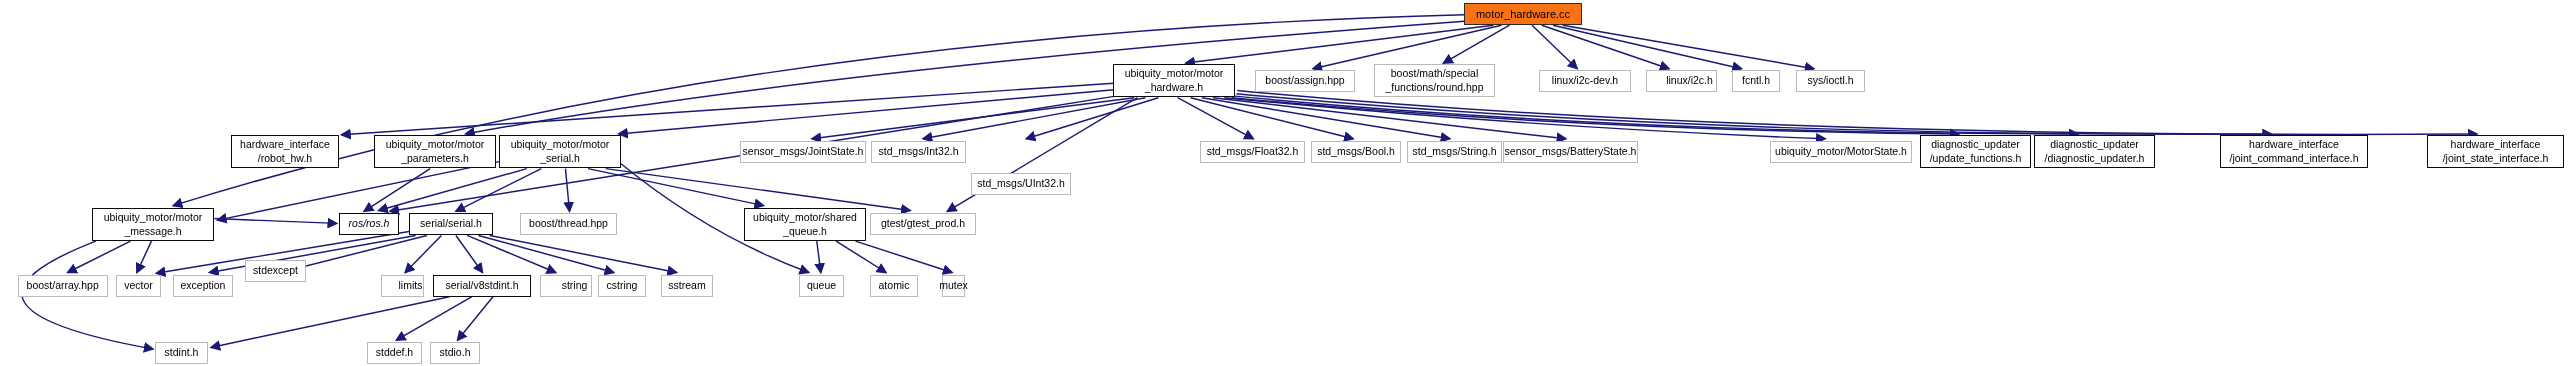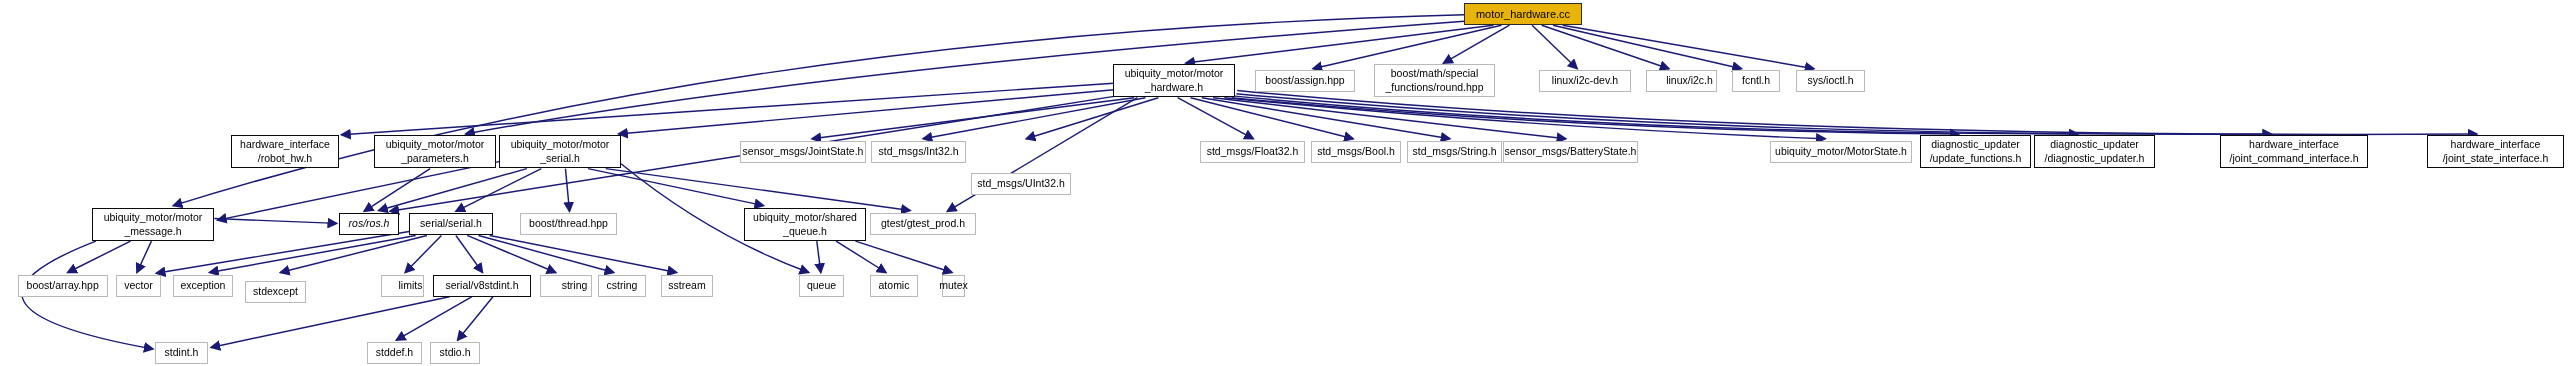--- a/index.html
+++ b/index.html
@@ -21,21 +21,21 @@
     font-size: 10.5px;
     line-height: 13.3px;
     display: flex;
     align-items: center;
     justify-content: center;
     text-align: center;
     white-space: pre-line;
     cursor: default;
   }
   .node.internal { border: 1.2px solid #0a0a0a; cursor: pointer; }
-  .node.root { background: #eab308; border: 1.6px solid #2b2b2b; font-size: 11px; }
+  .node.root { background: #f97316; border: 1.6px solid #2b2b2b; font-size: 11px; }
 </style>
 </head>
 <body>
 
 <div id="stage">
   <svg id="edges" xmlns="http://www.w3.org/2000/svg" viewBox="0 0 3198 455">
       <defs>
         <marker id="arw" viewBox="0 0 10 10" refX="8.5" refY="5" markerWidth="7.5" markerHeight="7.5" orient="auto">
           <path d="M0,0 L10,5 L0,10 z" fill="#1a1a75"></path>
         </marker>
@@ -131,21 +131,21 @@
 _message.h</div>
       <div class="node internal" style="left: 339px; top: 213px; width: 60px; height: 22px; font-style: italic;">ros/ros.h</div>
       <div class="node internal" style="left: 409px; top: 213px; width: 84px; height: 22px;">serial/serial.h</div>
       <div class="node external" style="left: 520px; top: 213px; width: 97px; height: 22px;">boost/thread.hpp</div>
       <div class="node internal" style="left: 744px; top: 208px; width: 122px; height: 33px;">ubiquity_motor/shared
 _queue.h</div>
       <div class="node external" style="left: 870px; top: 213px; width: 106px; height: 22px;">gtest/gtest_prod.h</div>
       <div class="node external" style="left: 17.7px; top: 275px; width: 90px; height: 22px;">boost/array.hpp</div>
       <div class="node external" style="left: 116px; top: 275px; width: 45px; height: 22px;">vector</div>
       <div class="node external" style="left: 173px; top: 275px; width: 60px; height: 22px;">exception</div>
-      <div class="node external" style="left: 245px; top: 281px; width: 61px; height: 22px;">stdexcept</div>
+      <div class="node external" style="left: 245px; top: 260px; width: 61px; height: 22px;">stdexcept</div>
       <div class="node external" style="left: 381px; top: 275px; width: 43px; height: 22px; padding-left: 16px;">limits</div>
       <div class="node internal" style="left: 433px; top: 275px; width: 98px; height: 22px;">serial/v8stdint.h</div>
       <div class="node external" style="left: 540px; top: 275px; width: 52px; height: 22px; padding-left: 17px;">string</div>
       <div class="node external" style="left: 598px; top: 275px; width: 48px; height: 22px;">cstring</div>
       <div class="node external" style="left: 661px; top: 275px; width: 52px; height: 22px;">sstream</div>
       <div class="node external" style="left: 799px; top: 275px; width: 45px; height: 22px;">queue</div>
       <div class="node external" style="left: 870px; top: 275px; width: 48px; height: 22px;">atomic</div>
       <div class="node external" style="left: 942px; top: 275px; width: 23px; height: 22px;">mutex</div>
       <div class="node external" style="left: 155px; top: 342px; width: 53px; height: 22px;">stdint.h</div>
       <div class="node external" style="left: 367px; top: 342px; width: 55px; height: 22px;">stddef.h</div>

